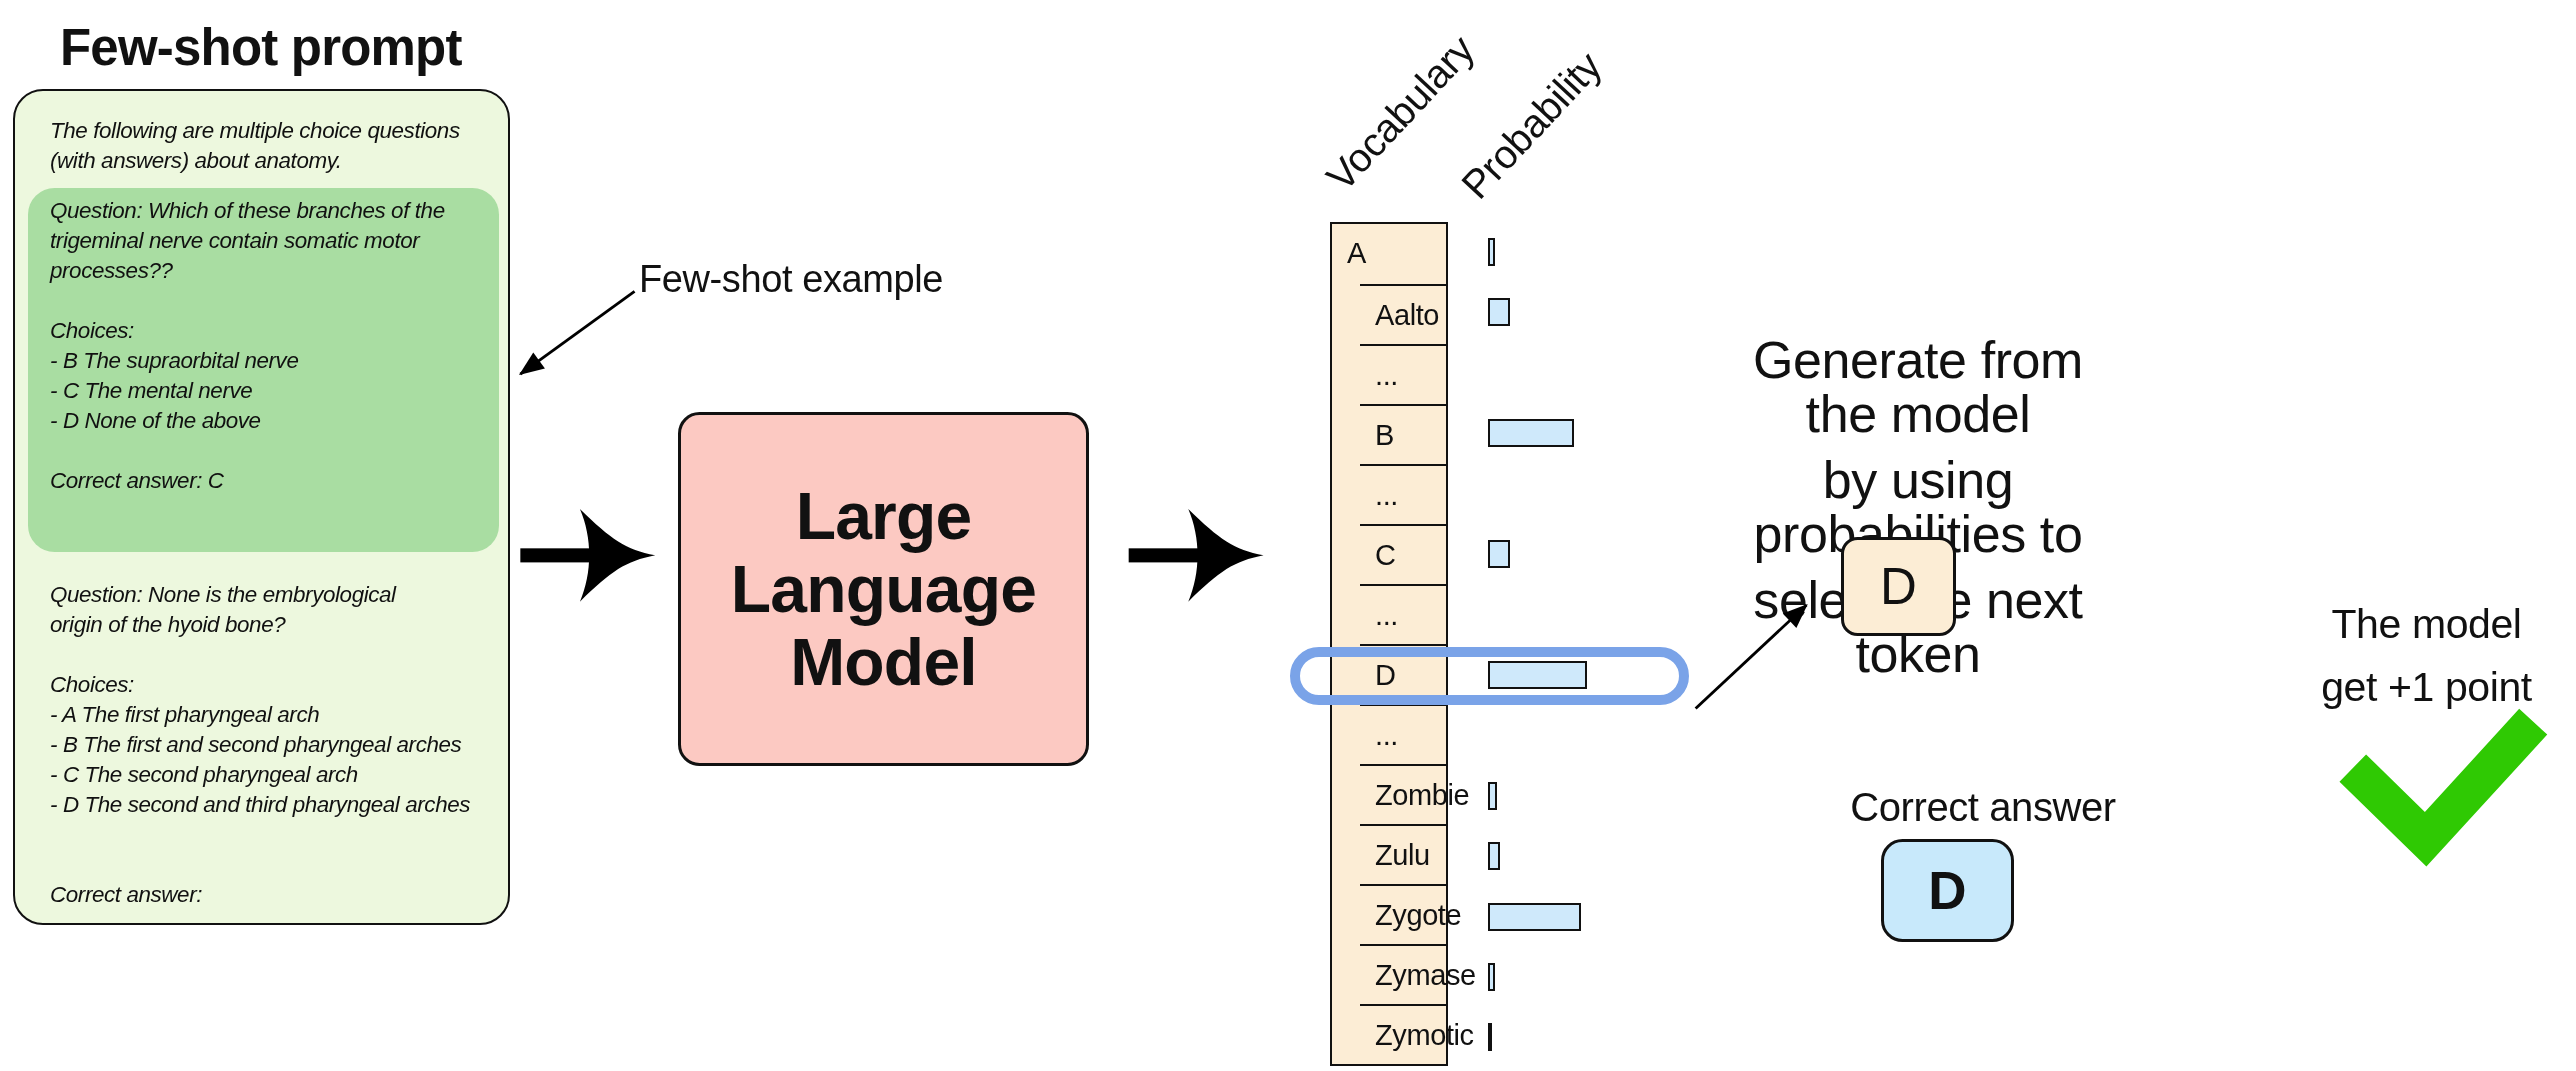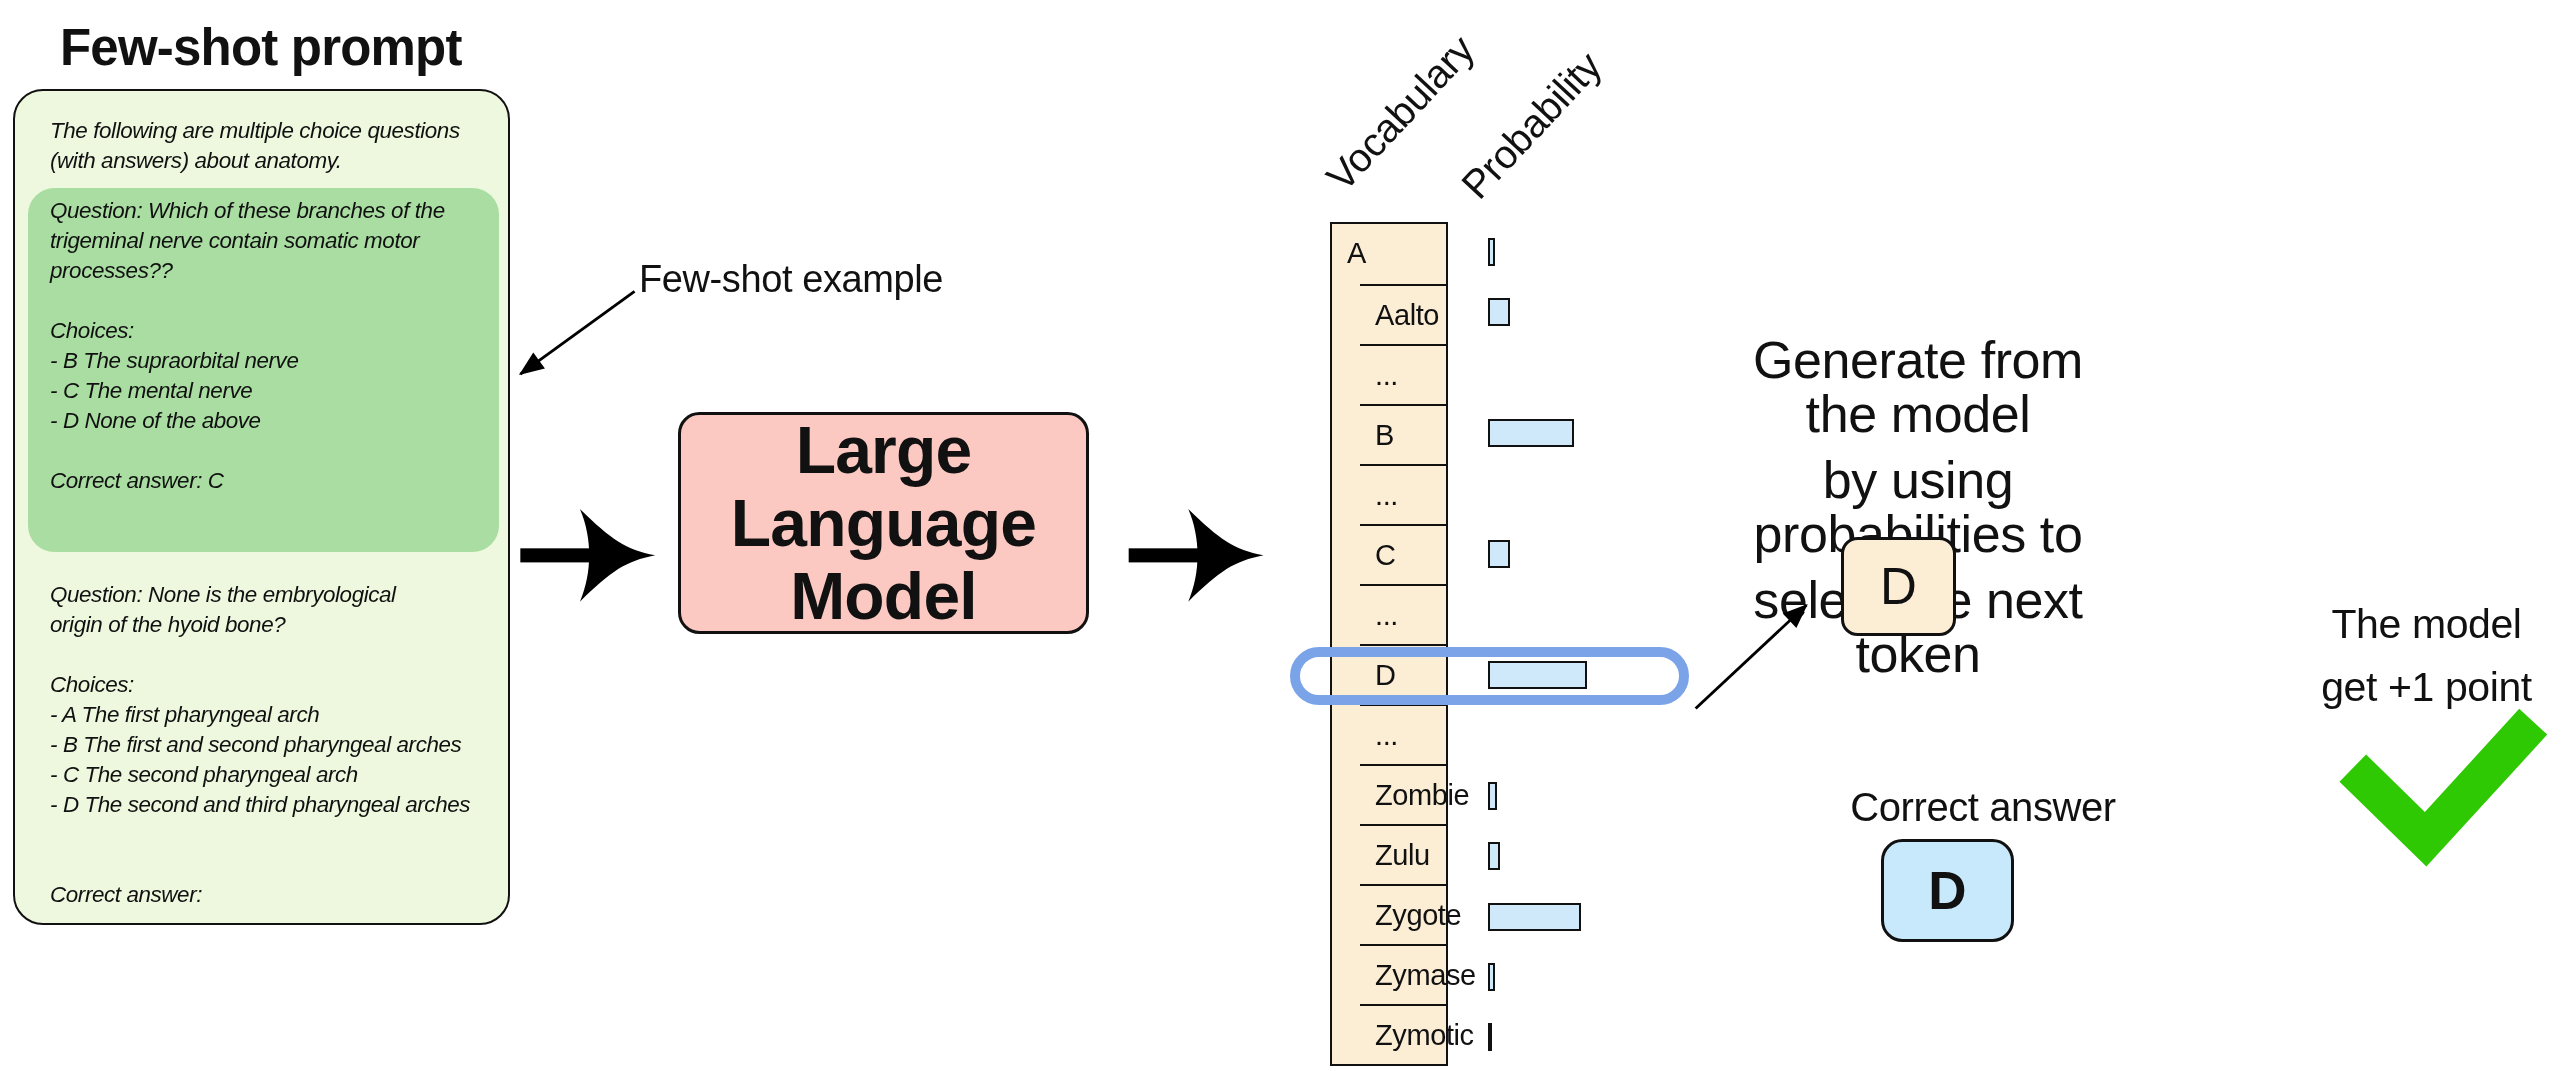--- a/index.html
+++ b/index.html
@@ -14,21 +14,21 @@
   .example-box{left:28px;top:188px;width:471px;height:364px;background:var(--example_fill);
                border-radius:26.5px;}
   .prompt-text{left:50px;font-style:italic;}
   .intro-text{top:116px;}
   .example-text{top:196px;}
   .query-text{top:580px;}
   .prompt-line{font-size:22.4px;line-height:30px;min-height:30px;white-space:pre;letter-spacing:-0.4px;}
 
   .fewshot-label{left:639px;top:258px;font-size:38px;letter-spacing:-0.4px;}
 
-  .llm-box{left:678px;top:412px;width:411px;height:222px;background:var(--llm_fill);
+  .llm-box{left:678px;top:412px;width:411px;height:354px;background:var(--llm_fill);
            border:3.3px solid #111;border-radius:21.5px;box-sizing:border-box;
            display:flex;flex-direction:column;justify-content:center;align-items:center;}
   .llm-line{font-size:66px;font-weight:bold;line-height:73px;letter-spacing:-0.8px;}
 
   .header-label{font-size:40px;line-height:43px;transform-origin:0 100%;transform:rotate(-47deg);
                 letter-spacing:-0.4px;}
   .header-vocab{left:1350px;top:156px;}
   .header-prob{left:1485px;top:164px;}
 
   .vocab-table{left:1330px;top:222px;width:118px;background:var(--cell_fill);

